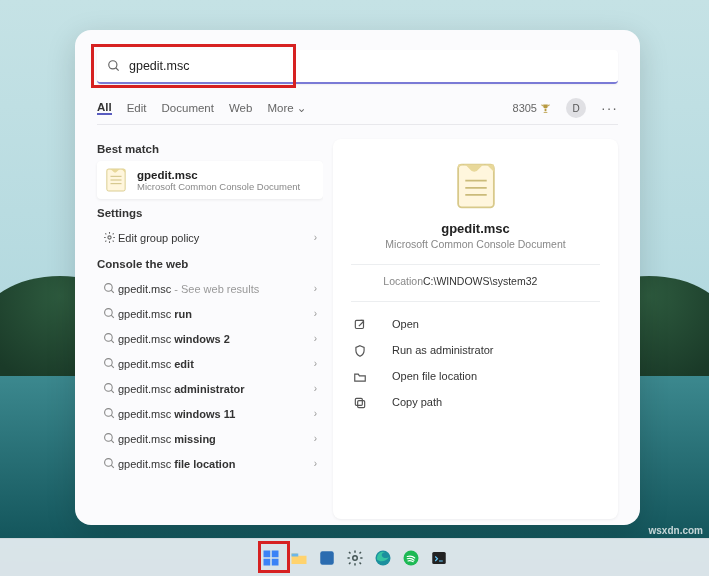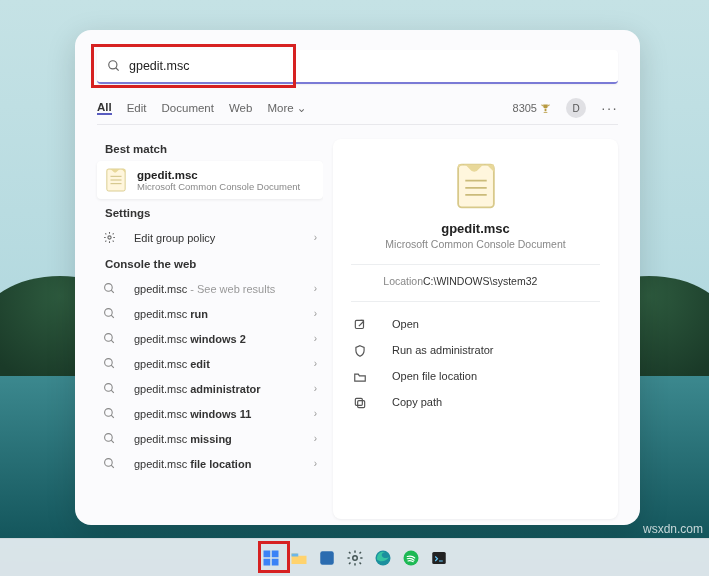--- a/index.html
+++ b/index.html
@@ -50,31 +50,31 @@
   }
   .tab { cursor: pointer; }
   .tab.active { color: #333; border-bottom: 2px solid #5a5dc0; font-weight: 600; }
   .tabs-spacer { flex: 1; }
   .points { font-size: 11px; color: #666; display: flex; align-items: center; gap: 3px; }
   .avatar { width: 20px; height: 20px; border-radius: 50%; background: #e0e0e4; color: #555; font-size: 10px; display: flex; align-items: center; justify-content: center; }
   .dots { color: #666; font-size: 14px; letter-spacing: 1px; cursor: pointer; }
   .content { display: flex; height: calc(100% - 100px); }
   .left { width: 248px; padding: 10px 0 0 22px; overflow: hidden; }
   .right { flex: 1; padding: 14px 22px 0 10px; }
-  .section-title { font-size: 11.5px; font-weight: 600; color: #333; margin: 8px 0 6px 8px; }
+  .section-title { font-size: 11.5px; font-weight: 600; color: #333; margin: 8px 0 6px 0; }
   .best-match {
     display: flex; align-items: center; gap: 10px; background: #fff;
     border-radius: 4px; padding: 6px 8px; margin-bottom: 8px;
     box-shadow: 0 1px 3px rgba(0,0,0,0.07);
   }
   .doc-icon-sm { width: 22px; height: 26px; }
   .bm-text .bm-title { font-size: 11.5px; font-weight: 600; color: #222; }
   .bm-text .bm-sub { font-size: 9.5px; color: #888; }
   .list-item {
-    display: flex; align-items: center; gap: 18px; position: relative;
+    display: flex; align-items: center; gap: 2px; position: relative;
     font-size: 11px; color: #333; padding: 6px 6px; cursor: pointer;
   }
   .list-item .li-text { flex: 1; white-space: nowrap; overflow: hidden; text-overflow: ellipsis; }
   .list-item .chevron { color: #999; font-size: 10px; }
   .list-item .li-text b { font-weight: 600; }
   .search-ico { width: 13px; height: 13px; flex-shrink: 0; }
   .preview {
     background: #fff; border-radius: 8px; height: 380px; padding: 16px 18px 0 18px;
     box-shadow: 0 1px 3px rgba(0,0,0,0.06);
   }
@@ -97,21 +97,21 @@
     display: flex; align-items: center; justify-content: center; gap: 6px;
     border-top: 1px solid rgba(0,0,0,0.05);
   }
   .tb-icon { width: 22px; height: 22px; border-radius: 4px; display: flex; align-items: center; justify-content: center; }
   .tb-icon svg { width: 18px; height: 18px; }
   .red-box-2 {
     position: absolute; border: 3px solid #d62121;
     left: 258px; bottom: 3px; width: 32px; height: 32px; pointer-events: none;
   }
   .watermark {
-    position: absolute; right: 6px; bottom: 40px; font-size: 12px; color: rgba(255,255,255,0.75);
+    position: absolute; right: 6px; bottom: 40px; font-size: 10px; color: rgba(255,255,255,0.75); font-weight: bold;
   }
   .hill-left, .hill-right {
     position: absolute; top: 48%; width: 160px; height: 100px; pointer-events:none;
   }
   .hill-left { left: -20px; background: radial-gradient(ellipse at 50% 20%, #2d5a3e 0%, #1a3a28 80%); border-radius: 60% 60% 0 0; }
   .hill-right { right: -20px; background: radial-gradient(ellipse at 50% 20%, #2d5a3e 0%, #1a3a28 80%); border-radius: 60% 60% 0 0; }
 </style>
 </head>
 <body>
 

